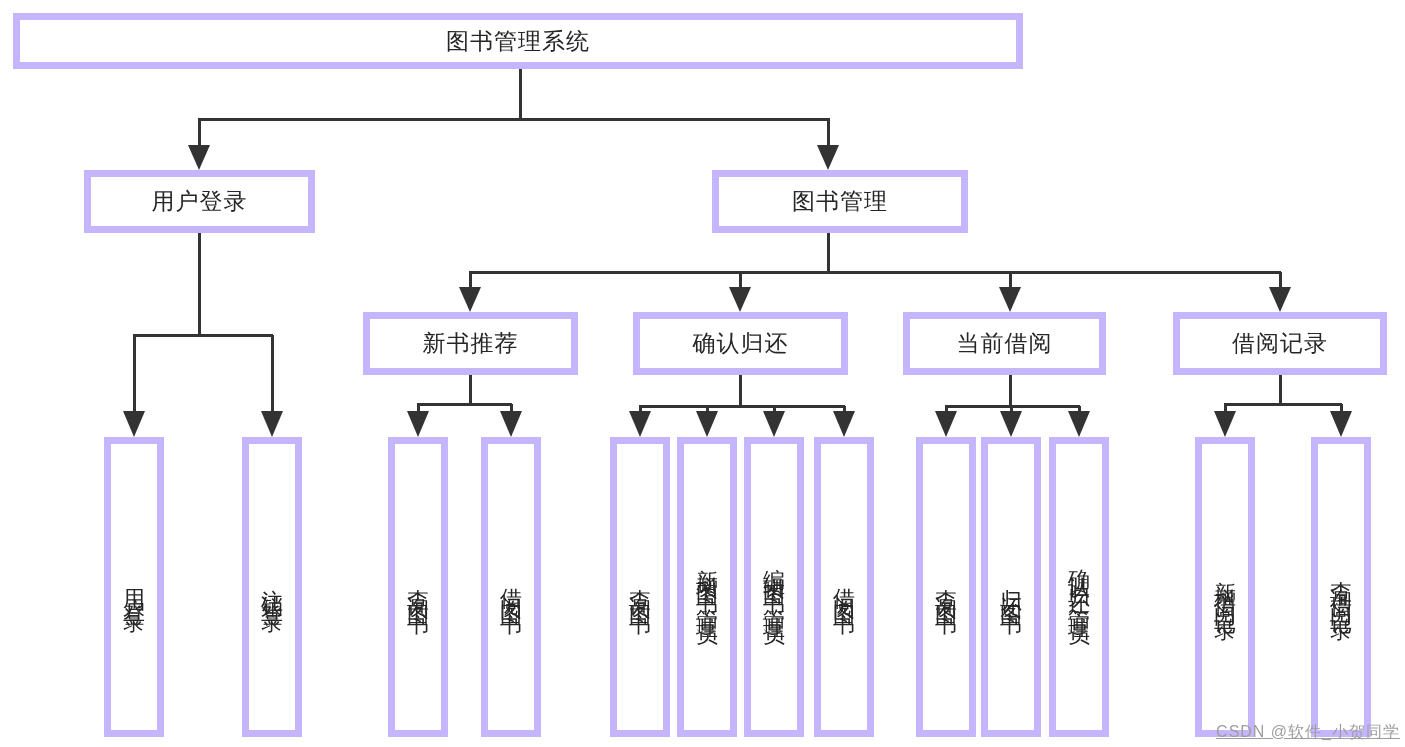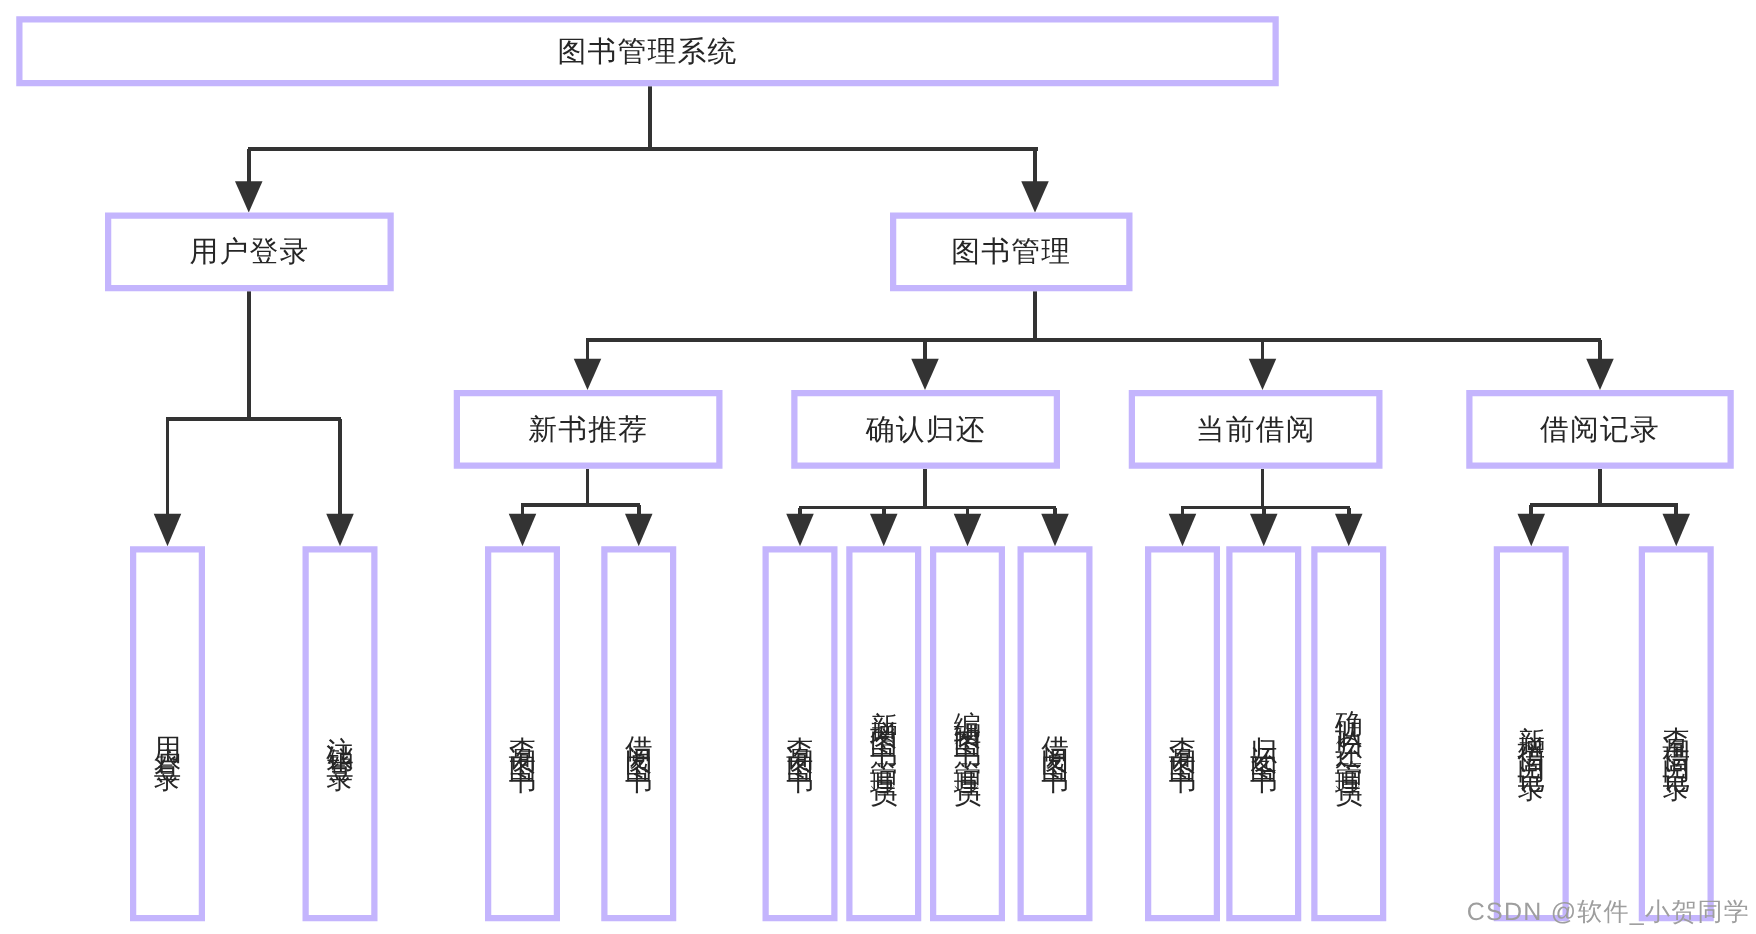--- a/index.html
+++ b/index.html
@@ -9,45 +9,46 @@
     background:#ffffff;
     font-family:"Liberation Sans", sans-serif;
     overflow:hidden;
   }
   .connectors { position:absolute; left:0; top:0; width:1405px; height:747px; }
   .connectors path { stroke:#333333; stroke-width:3; fill:none; shape-rendering:crispEdges; }
   .connectors polygon { fill:#333333; stroke:none; }
   .box {
     position:absolute;
     box-sizing:border-box;
-    border:5px solid #c4b5fd;
+    border:7px solid #c4b5fd;
     background:#ffffff;
     display:flex; align-items:center; justify-content:center;
     color:#262626;
     overflow:hidden;
   }
   .h { font-size:23px; letter-spacing:1px; }
   .l2 { top:170px; height:63px; }
   .l3 { top:312px; height:63px; }
   .v  { top:437px; width:60px; height:300px; }
   .v .vlbl {
     writing-mode:vertical-rl;
     text-orientation:mixed;
     font-size:22px;
     letter-spacing:8px;
     line-height:1;
     white-space:nowrap;
   }
   .watermark {
     position:absolute;
     right:5px; bottom:4px;
-    font-size:20px;
+    font-size:16px;
     color:#9e9e9e;
     letter-spacing:1px;
     z-index:5;
+    text-decoration:underline;
   }
 </style>
 </head>
 <body>
 
 <div class="stage">
 
   <svg class="connectors" viewBox="0 0 1405 747" xmlns="http://www.w3.org/2000/svg">
 
     <g>
@@ -104,21 +105,21 @@
     </g>
   </svg>
 
   <div class="box h" style="left:13px;top:13px;width:1010px;height:56px">
     <span class="lbl">图书管理系统</span>
   </div>
 
   <div class="box h l2" style="left:84px;width:231px">
     <span class="lbl">用户登录</span>
   </div>
-  <div class="box h l2" style="left:712px;width:194px">
+  <div class="box h l2" style="left:712px;width:256px">
     <span class="lbl">图书管理</span>
   </div>
 
   <div class="box h l3" style="left:363px;width:215px">
     <span class="lbl">新书推荐</span>
   </div>
   <div class="box h l3" style="left:633px;width:215px">
     <span class="lbl">确认归还</span>
   </div>
   <div class="box h l3" style="left:903px;width:203px">

